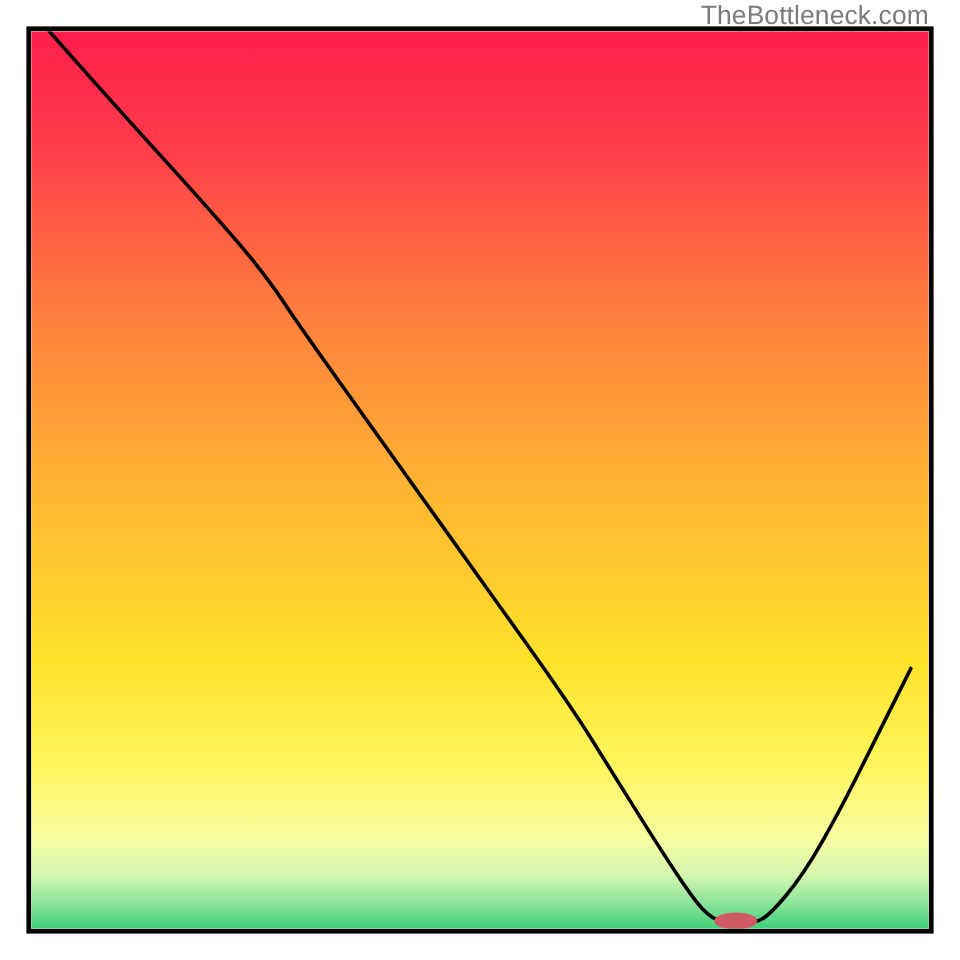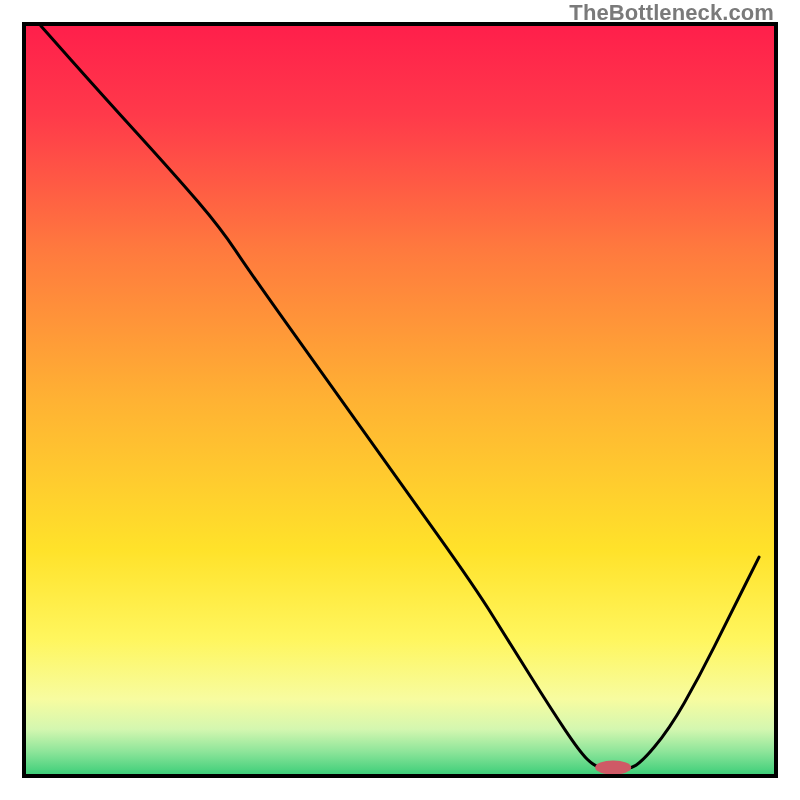--- a/index.html
+++ b/index.html
@@ -25,21 +25,21 @@
     top: 0;
     left: 0;
     width: 100%;
     height: 100%;
   }
   .watermark {
     position: absolute;
     top: 0px;
     right: 26px;
     font-size: 22px;
-    font-weight: 700;
+    font-weight: 400;
     color: #7a7a7a;
     letter-spacing: 0.1px;
   }
   svg {
     display: block;
   }
 </style>
 </head>
 <body>
 

